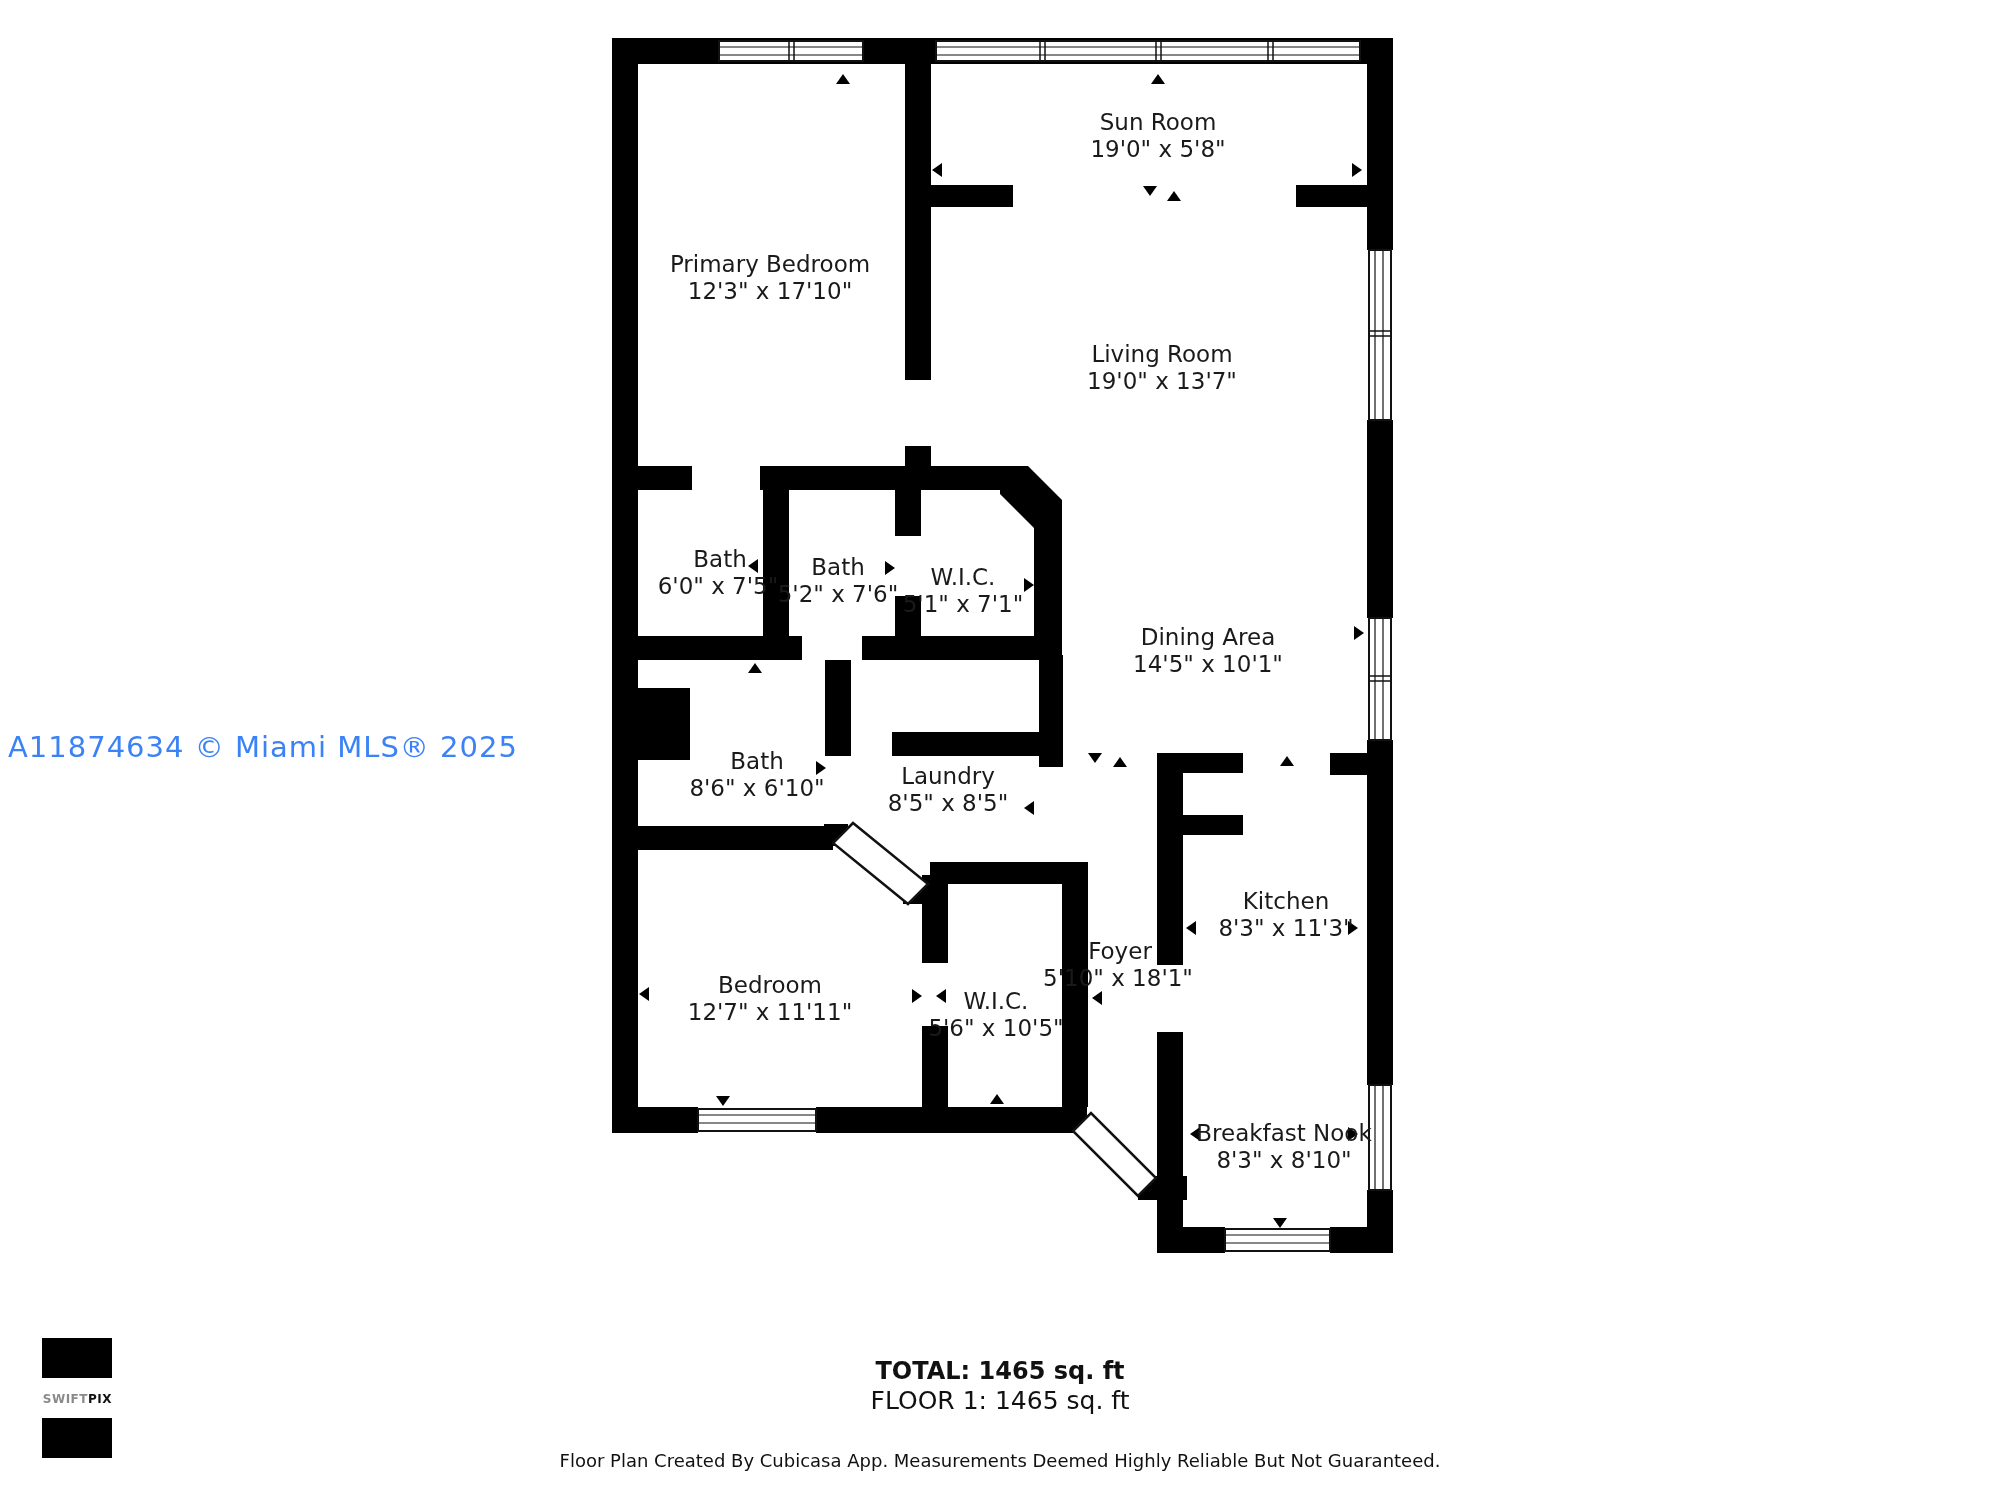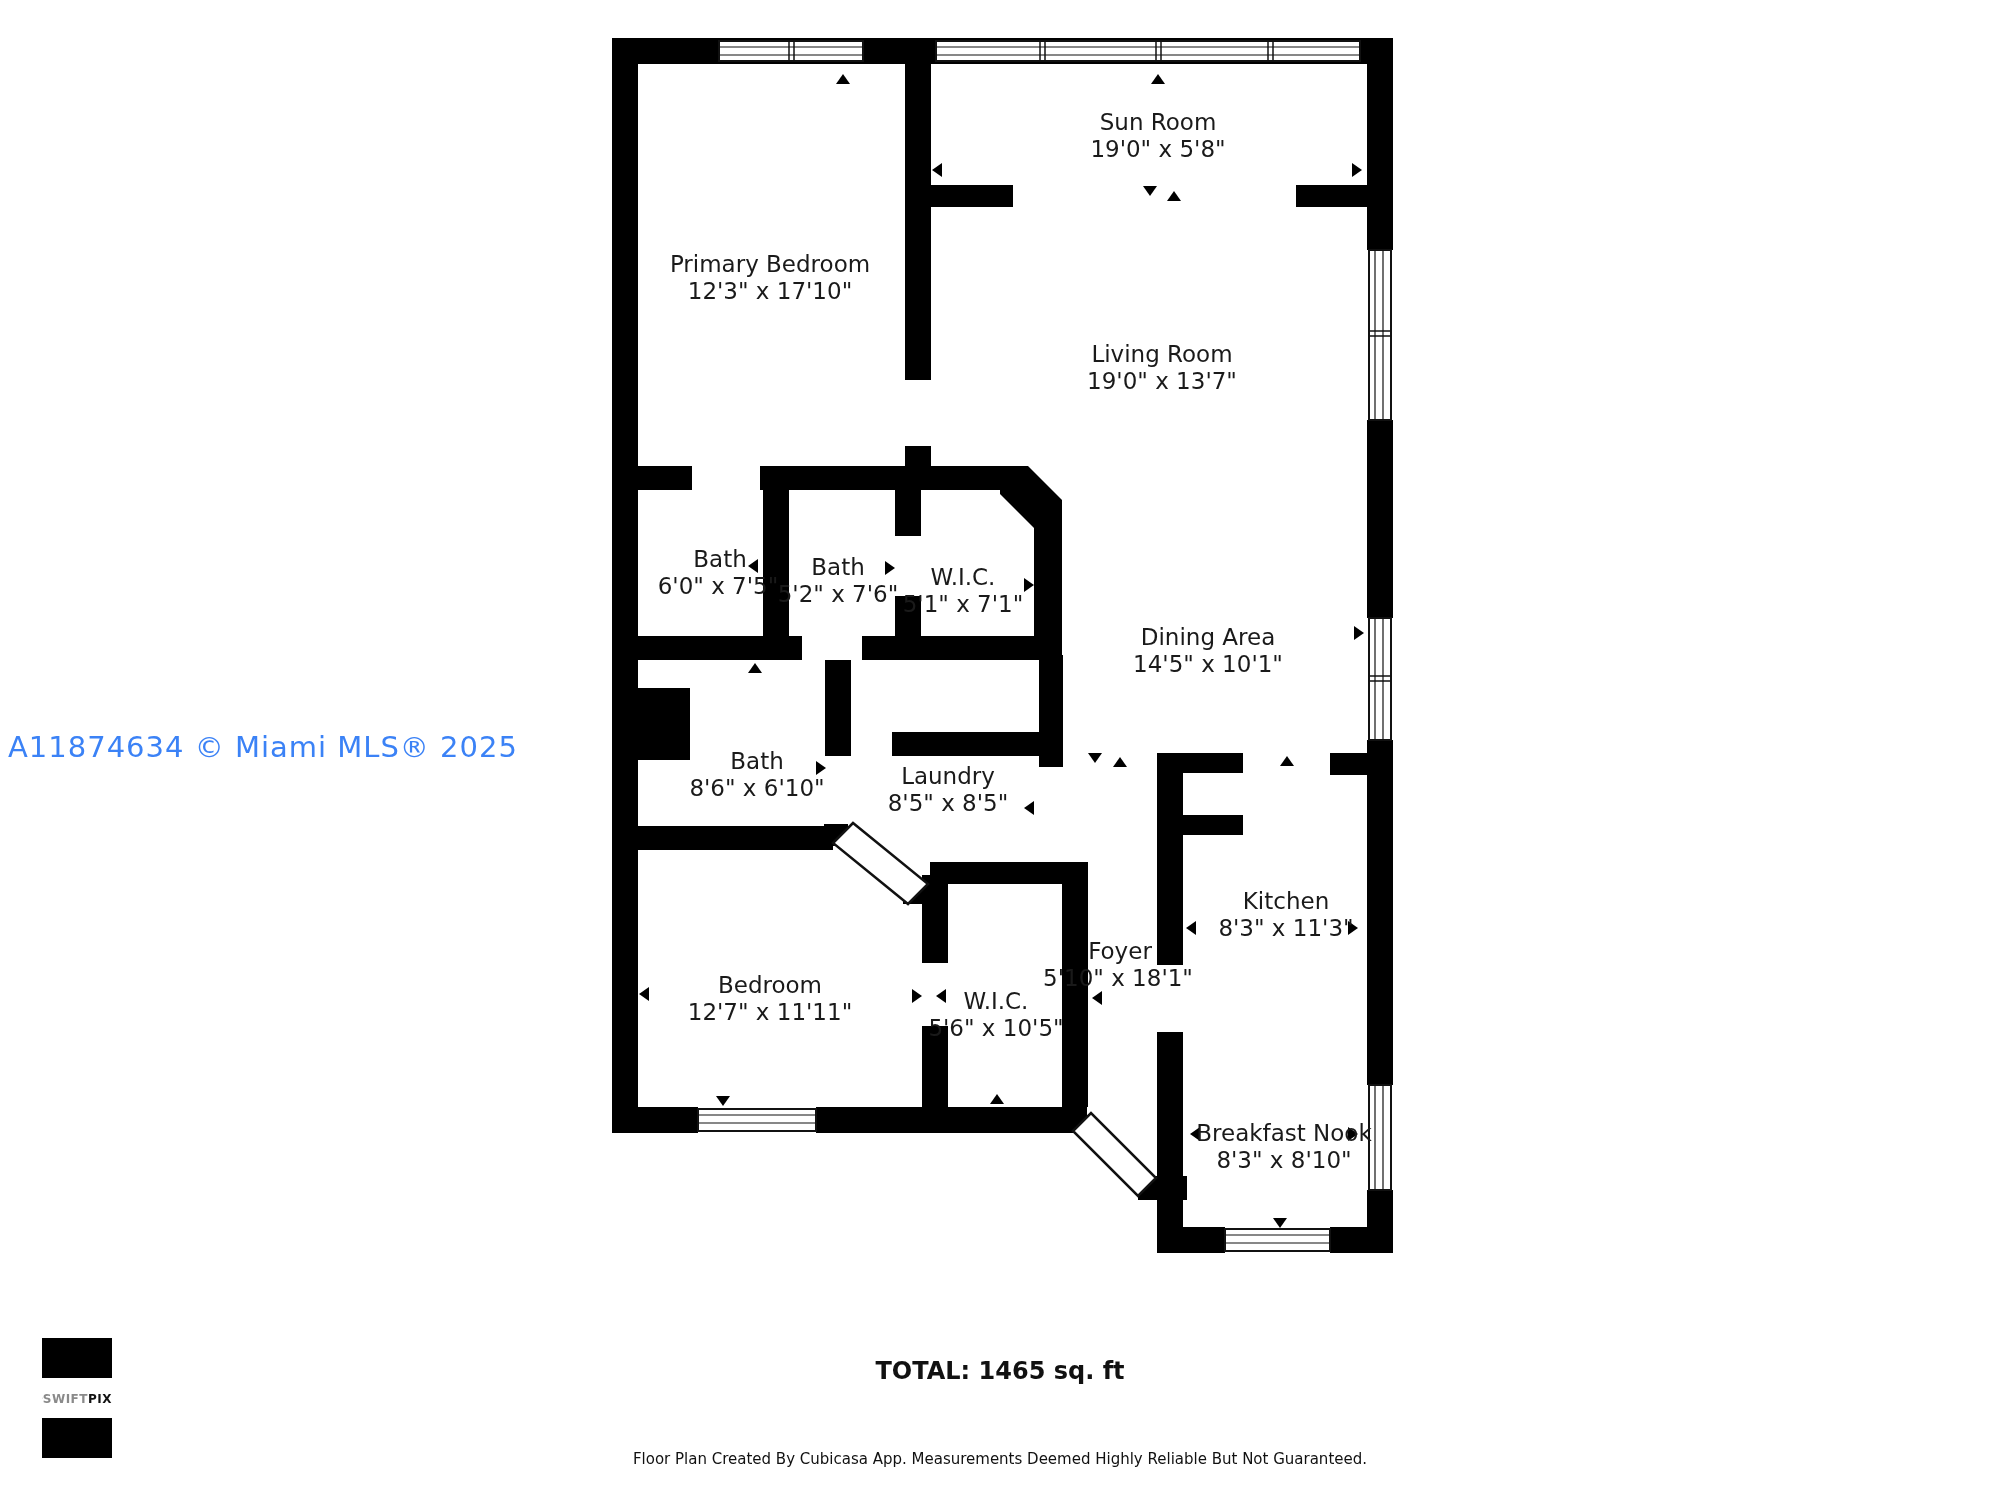--- a/index.html
+++ b/index.html
@@ -16,21 +16,21 @@
     font-family:"DejaVu Sans", sans-serif;font-size:23px;fill:#1a1a1a;
   }
   .summary{
     position:absolute;left:0;top:1358px;width:100%;text-align:center;
     color:#111;line-height:1.16;
   }
   .summary .total{font-size:24px;font-weight:bold;}
   .summary .line{font-size:25px;}
   .disclaimer{
     position:absolute;left:0;top:1450px;width:100%;text-align:center;
-    font-size:15px;color:#111;
+    font-size:18px;color:#111;
   }
   .logo{position:absolute;left:42px;top:1338px;width:70px;}
   .logo-block{width:70px;height:40px;background:#000;}
   .logo-mid{height:40px;display:flex;flex-direction:row;align-items:center;justify-content:center;}
   .logo-text{font-size:12px;font-weight:bold;letter-spacing:.5px;line-height:1;margin-top:1px;}
   .logo-text .swift{color:#8a8a8a;}
   .logo-text .pix{color:#111;}
 </style>
 </head>
 <body>
@@ -223,20 +223,21 @@
       <text class="room-name" x="1120" y="959">Foyer</text>
       <text class="room-dims" x="1118" y="986">5'10" x 18'1"</text>
 
       <text class="room-name" x="1284" y="1141">Breakfast Nook</text>
       <text class="room-dims" x="1284" y="1168">8'3" x 8'10"</text>
     </g>
   </svg>
 
   <div class="summary">
     <div class="total">TOTAL: 1465 sq. ft</div>
+    <div class="line">FLOOR 1: 1465 sq. ft</div>
   </div>
 
   <div class="disclaimer">Floor Plan Created By Cubicasa App. Measurements Deemed Highly Reliable But Not Guaranteed.</div>
 
   <div class="logo">
     <div class="logo-block"></div>
     <div class="logo-mid">
       <svg width="20" height="22" viewBox="0 0 22 24">
         <path d="M11 1 L21 10 L21 23 L1 23 L1 10 Z" fill="none" stroke="#111" stroke-width="2.4"></path>
         <circle cx="11" cy="15" r="4" fill="none" stroke="#111" stroke-width="2.2"></circle>

